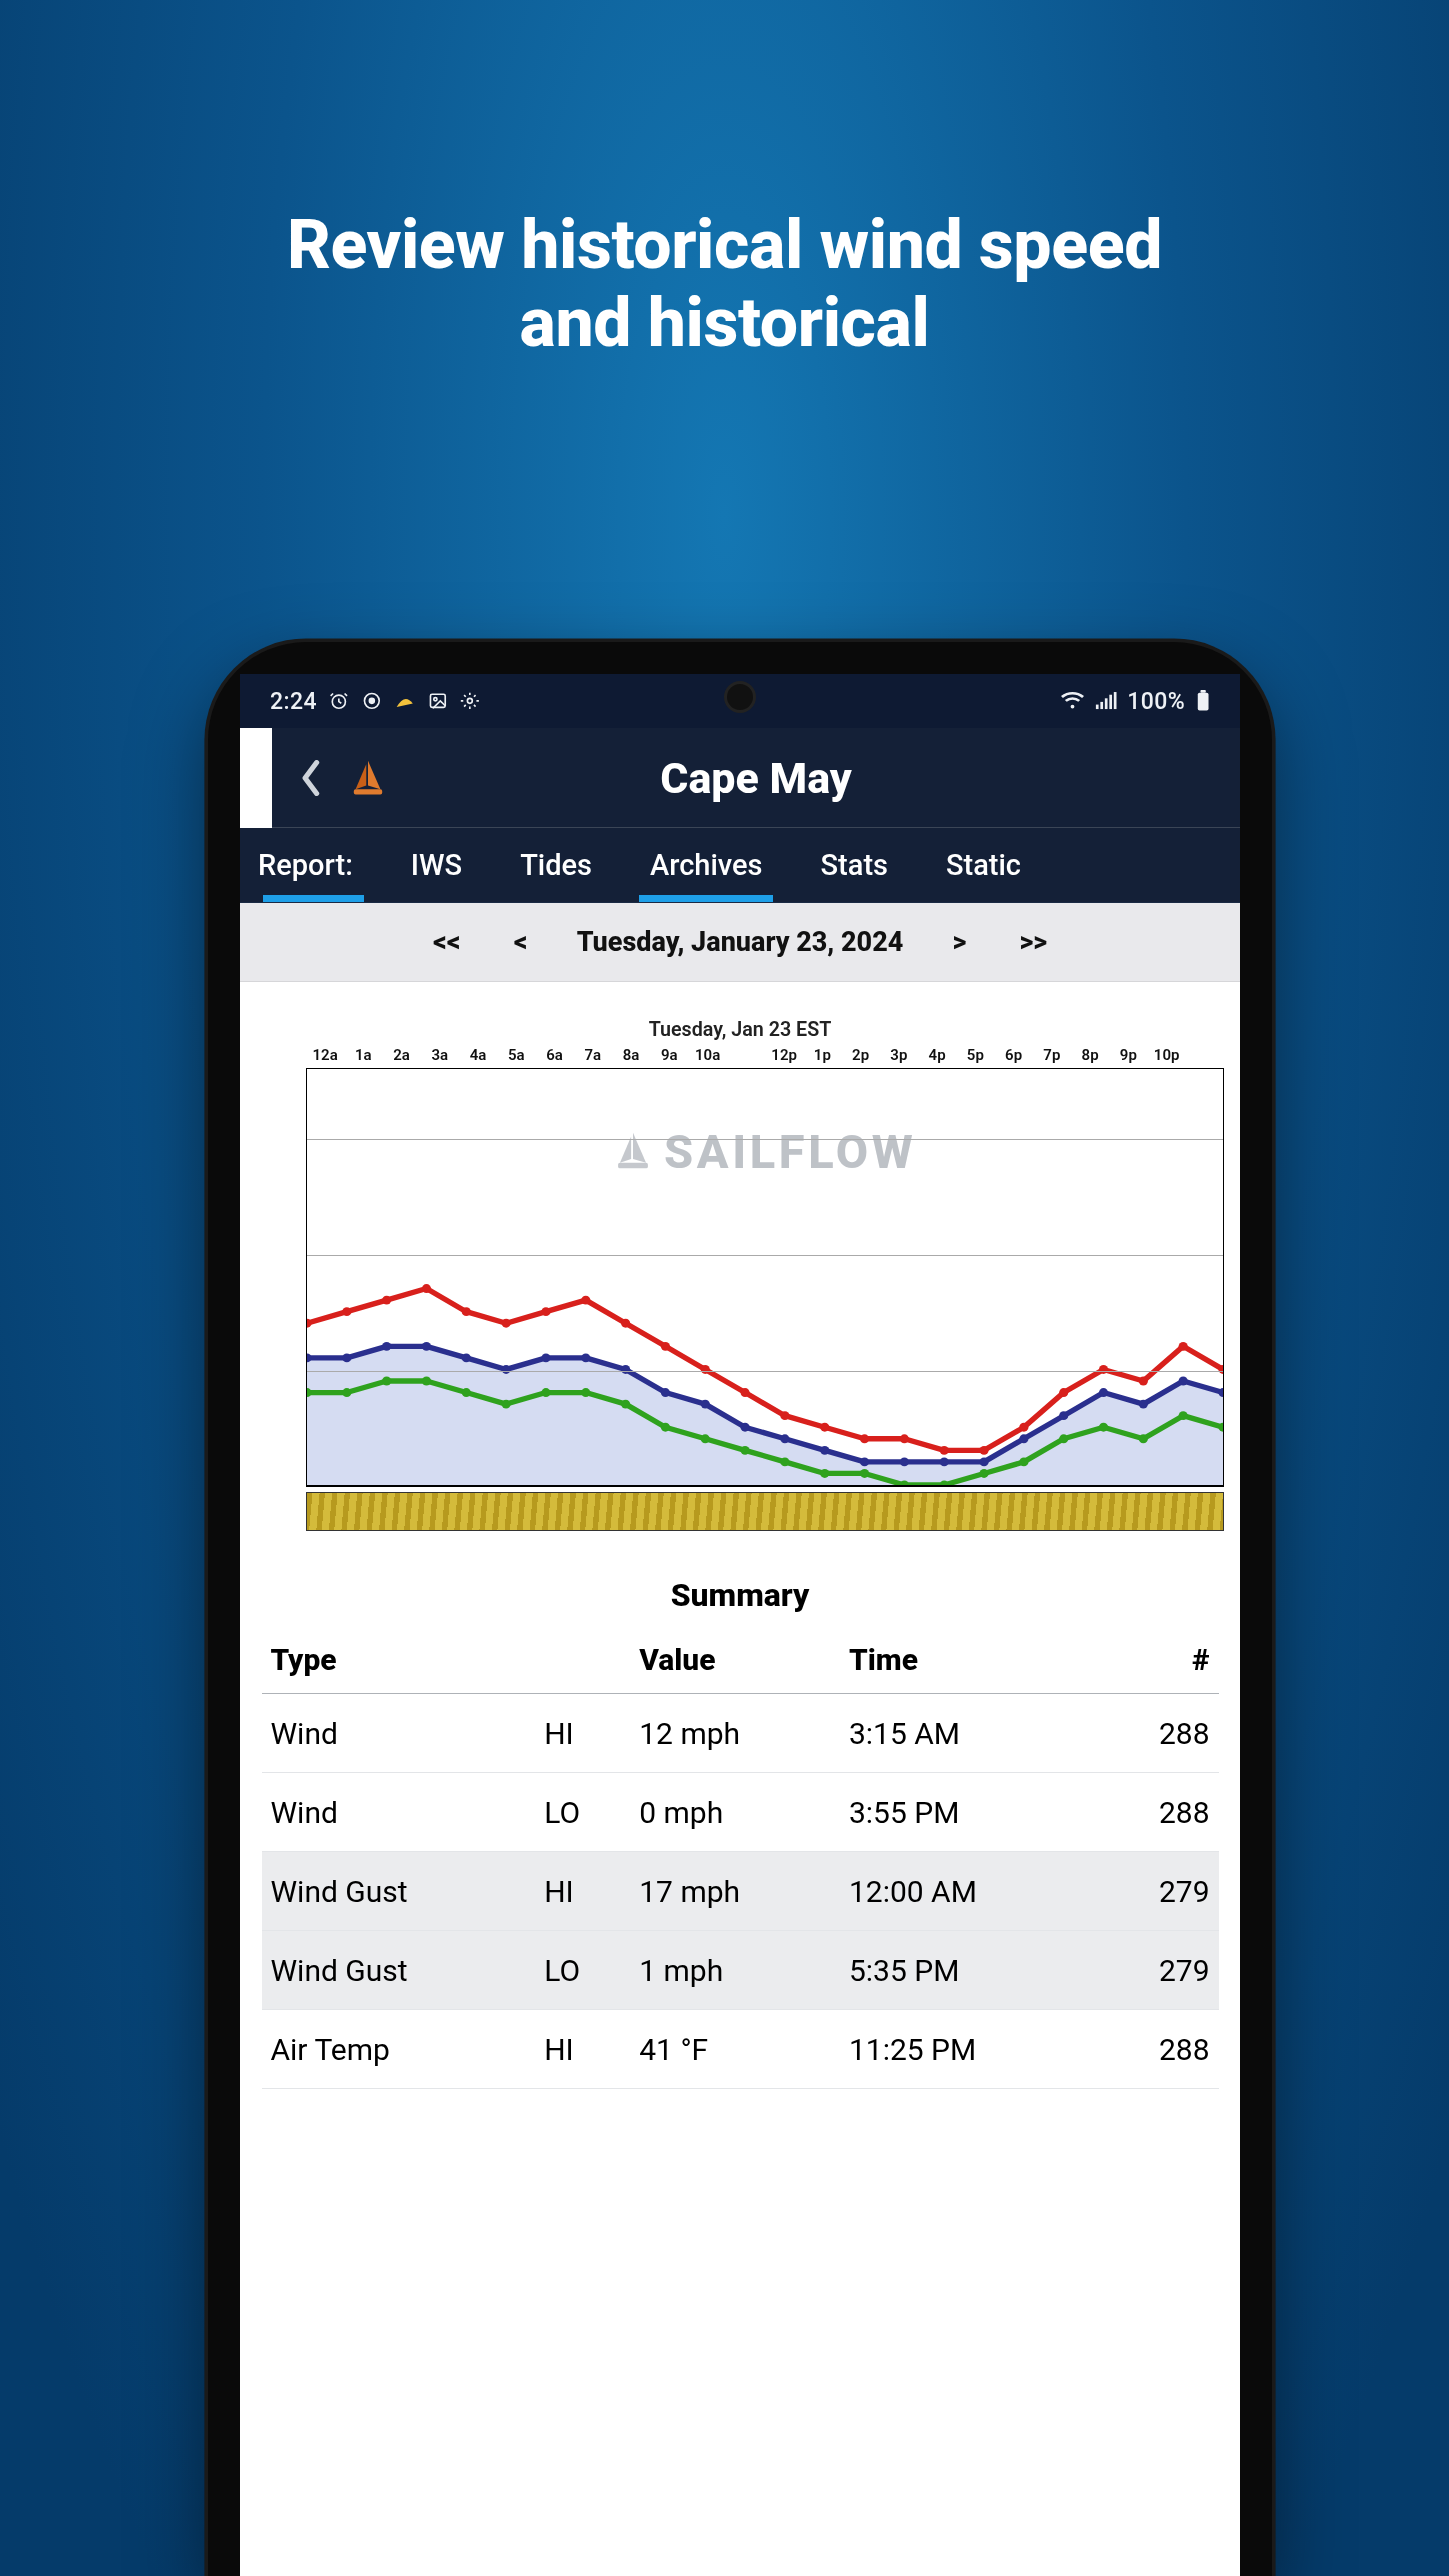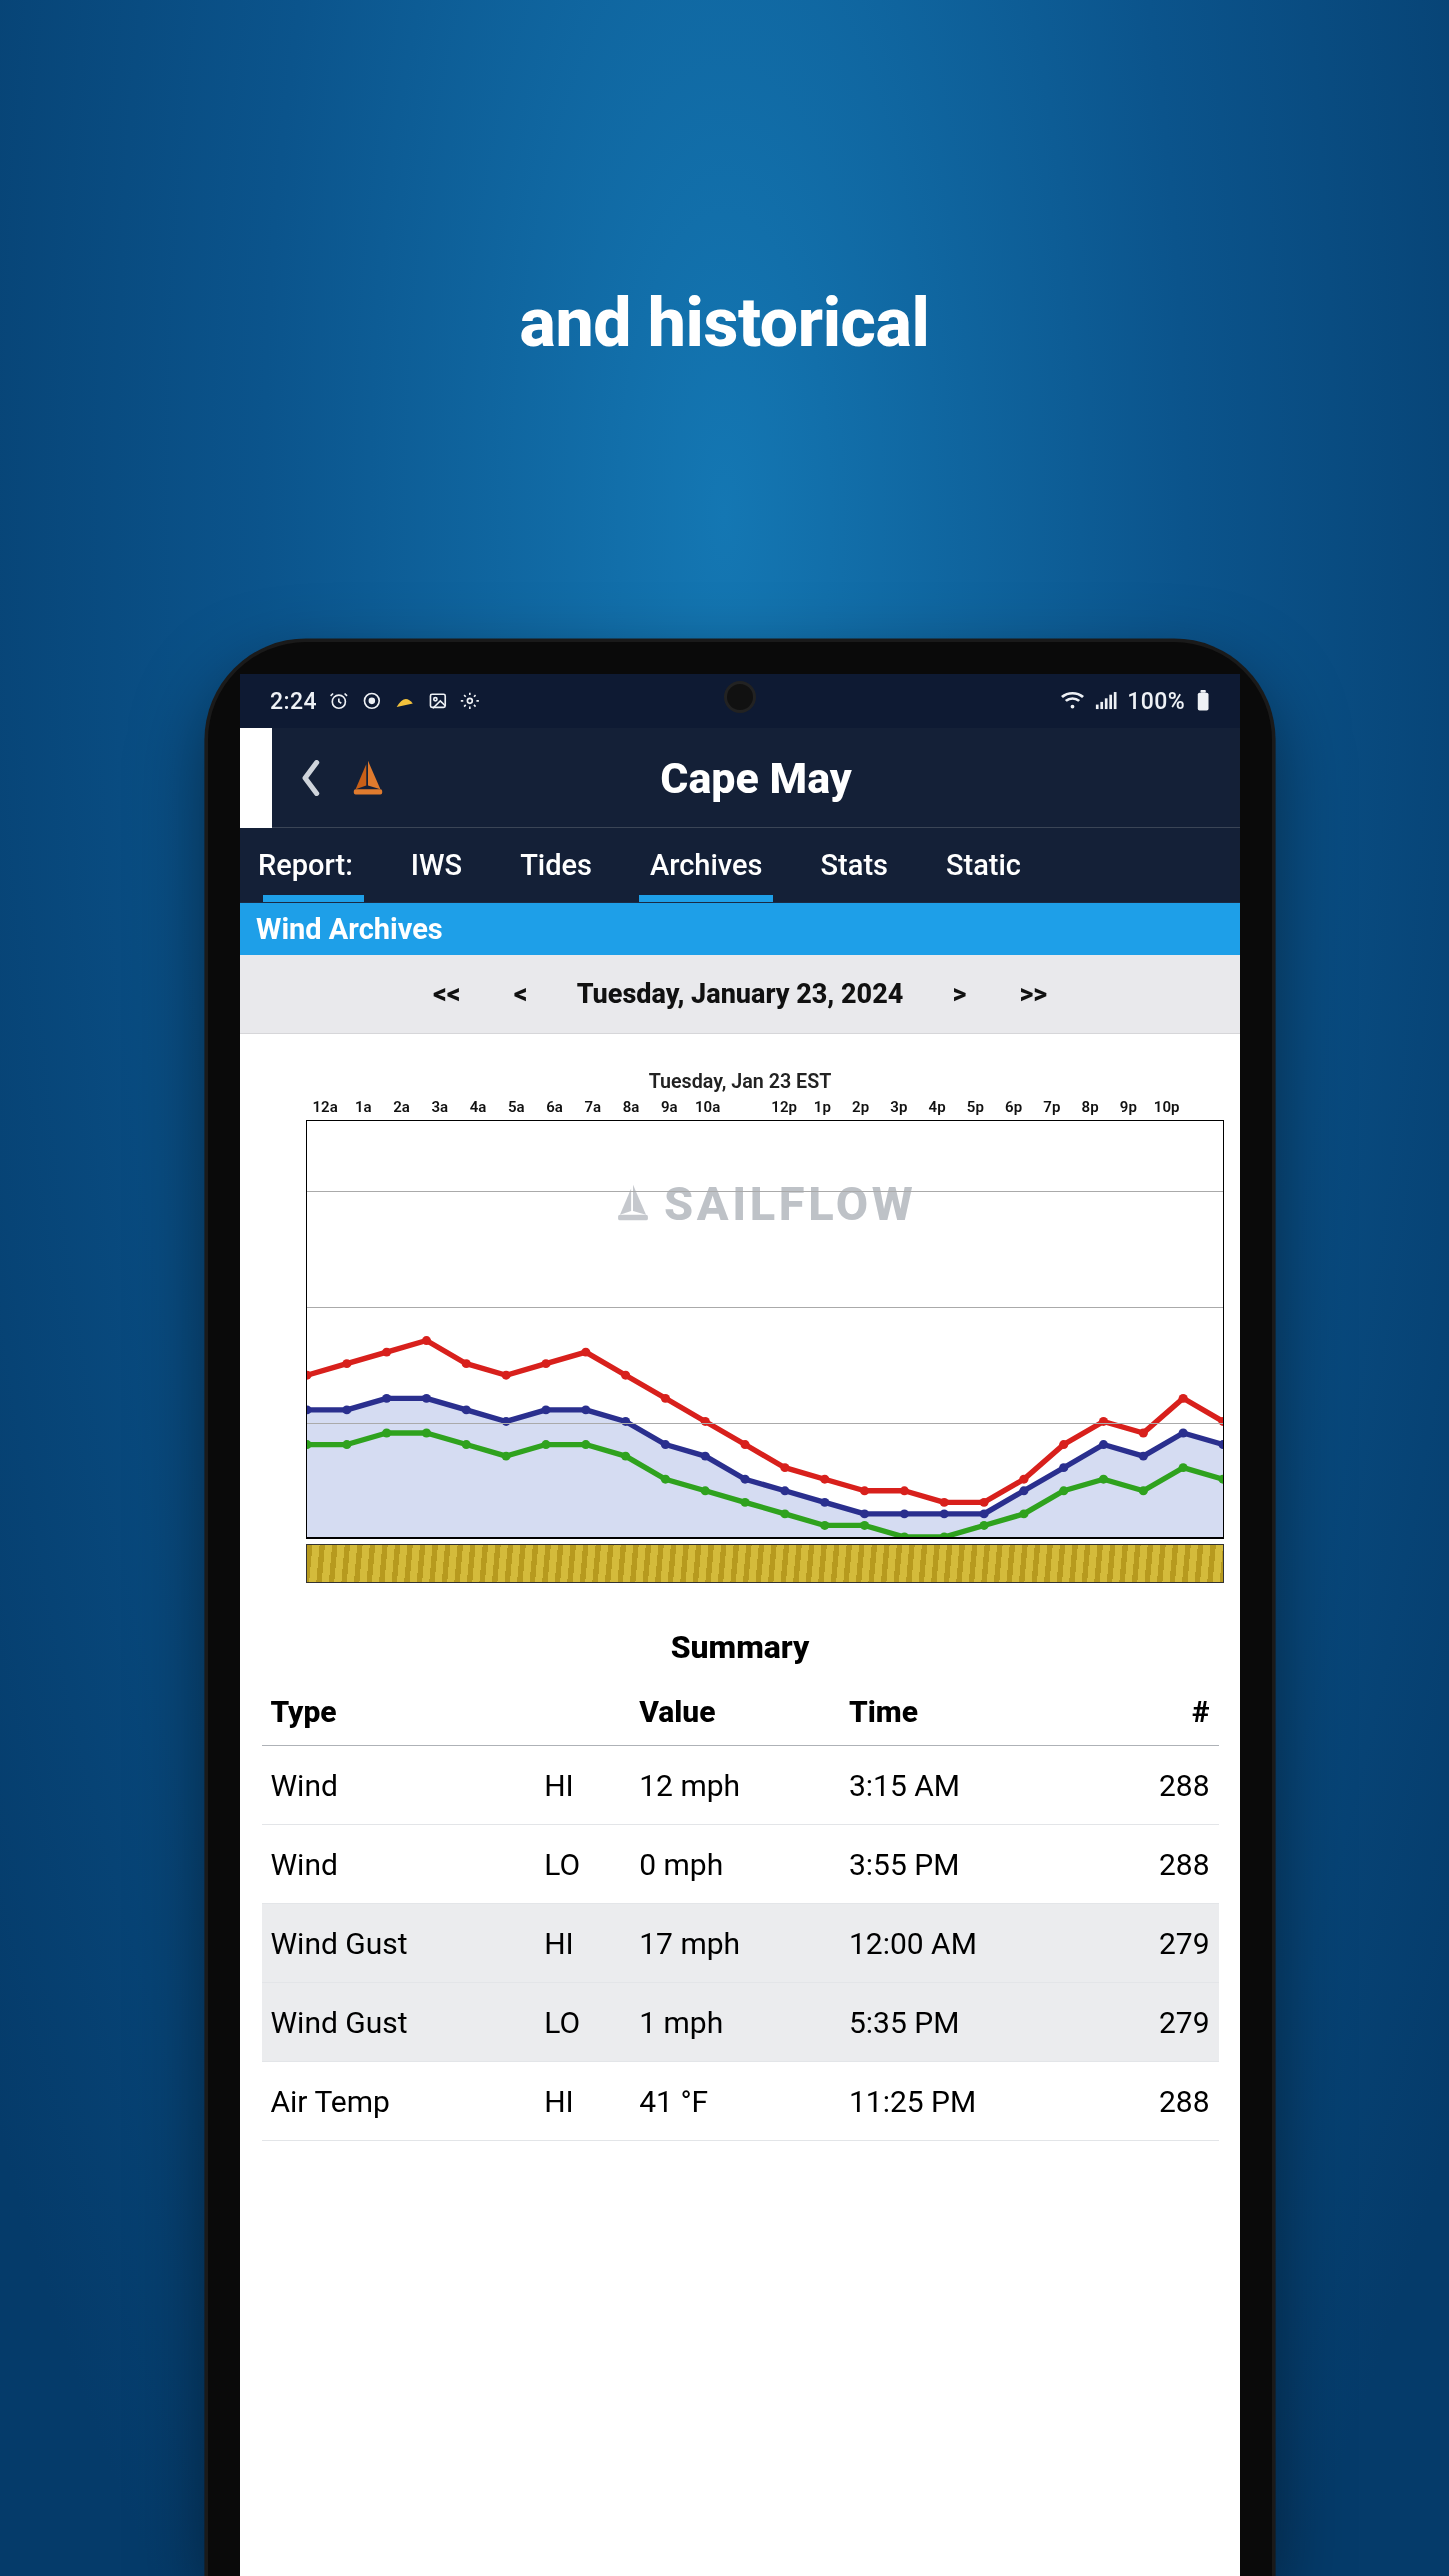--- a/index.html
+++ b/index.html
@@ -215,21 +215,21 @@
     border-bottom: 0.9px solid #e3e5e8;
     white-space: nowrap;
   }
   table.summary td.num { text-align:right; }
   table.summary tbody tr.shade td { background:#ebecee; }
 </style>
 </head>
 <body>
 
 <div class="promo-headline">
-  <br>
+  <span>Review historical wind speed</span><br>
   <span>and historical</span>
 </div>
 
 <div class="phone">
 
   <div class="camera"></div>
   <div class="screen">
 
     <div class="statusbar">
       <div class="status-left">
@@ -322,21 +322,20 @@
         <span class="underline"></span>
       </div>
       <div class="tab">
         <span>Stats</span>
       </div>
       <div class="tab">
         <span>Static</span>
       </div>
     </div>
 
-    <div class="section-bar">Wind Archives</div>
 
     <div class="date-nav">
       <span class="navbtn">&lt;&lt;</span>
       <span class="navbtn">&lt;</span>
       <span>Tuesday, January 23, 2024</span>
       <span class="navbtn">&gt;</span>
       <span class="navbtn">&gt;&gt;</span>
     </div>
 
     <div class="chart-wrap">

